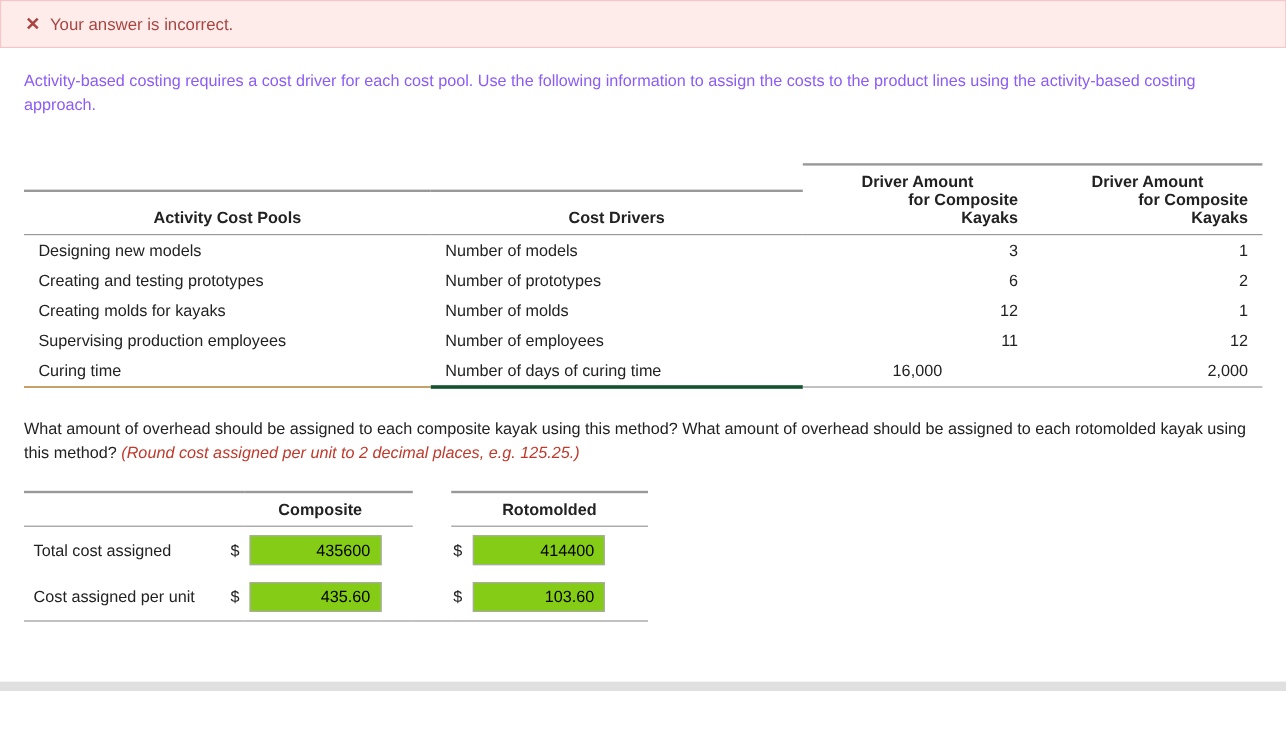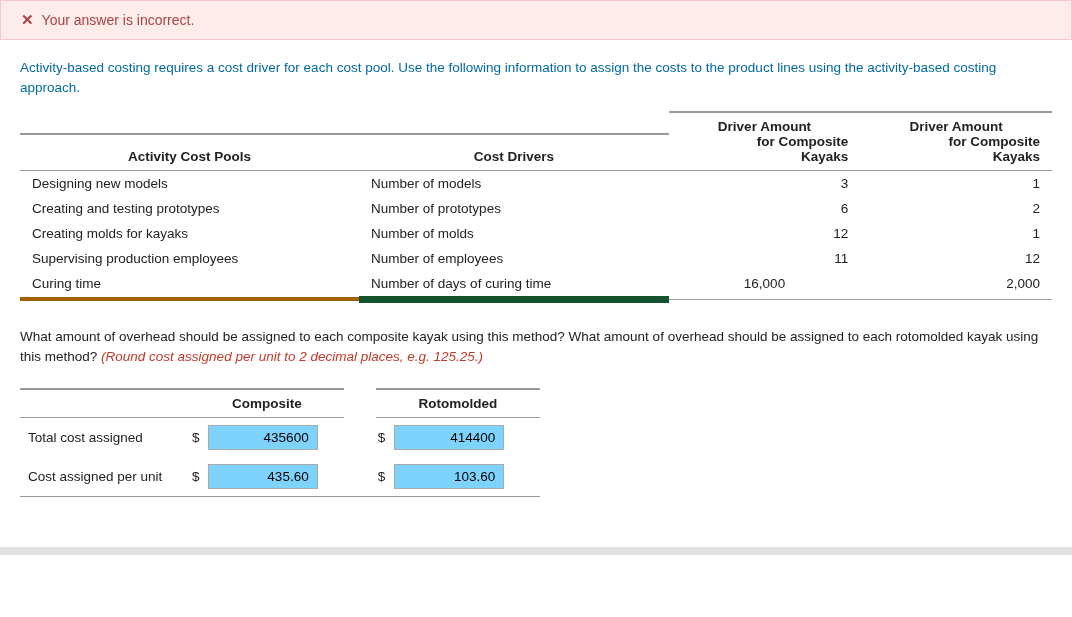--- a/index.html
+++ b/index.html
@@ -29,22 +29,22 @@
       font-size: 15px;
     }
 
     .content-area {
       padding: 0 20px 20px 20px;
     }
 
     .intro-text {
       font-size: 13.5px;
       line-height: 1.5;
-      margin-bottom: 12px;
-      color: #0369a1;
+      margin-bottom: 37px;
+      color: #8b5cf6;
     }
 
     
     .activity-table-wrapper {
       margin-bottom: 24px;
     }
 
     .activity-table {
       border-collapse: collapse;
       width: 100%;
@@ -136,21 +136,21 @@
       font-size: 13.5px;
     }
 
     .input-field {
       border: 1px solid #aaa;
       padding: 4px 8px;
       text-align: right;
       font-size: 13.5px;
       width: 110px;
       outline: none;
-      background: #7dd3fc;
+      background: #84cc16;
     }
 
     .separator-col {
       width: 30px;
     }
 
     .bottom-bar {
       height: 8px;
       background: #e0e0e0;
       margin-top: 10px;
@@ -239,22 +239,22 @@
       <td class="num-col" style="text-align:right;">12</td>
       <td class="num-col" style="text-align:right;">1</td>
     </tr>
           <tr>
       <td style="">Supervising production employees</td>
       <td style="">Number of employees</td>
       <td class="num-col" style="text-align:right;">11</td>
       <td class="num-col" style="text-align:right;">12</td>
     </tr>
           <tr>
-      <td style="border-bottom:4px solid #a16207;margin-top:20px;">Curing time</td>
-      <td style="border-bottom:7px solid #14532d;">Number of days of curing time</td>
+      <td style="border-bottom:1px solid #a16207;margin-top:20px;">Curing time</td>
+      <td style="border-bottom:3px solid #14532d;">Number of days of curing time</td>
       <td class="num-col" style="text-align:center;border-bottom:1px solid #999;">16,000</td>
       <td class="num-col" style="text-align:right;border-bottom:1px solid #999;">2,000</td>
     </tr>
         </tbody>
     </table>
   </div>
 
   <p class="question-text">
     <span>What amount of overhead should be assigned to each composite kayak using this method? What amount of overhead should be assigned to each rotomolded kayak using this method?</span>
     <span class="italic-red">(Round cost assigned per unit to 2 decimal places, e.g. 125.25.)</span>

